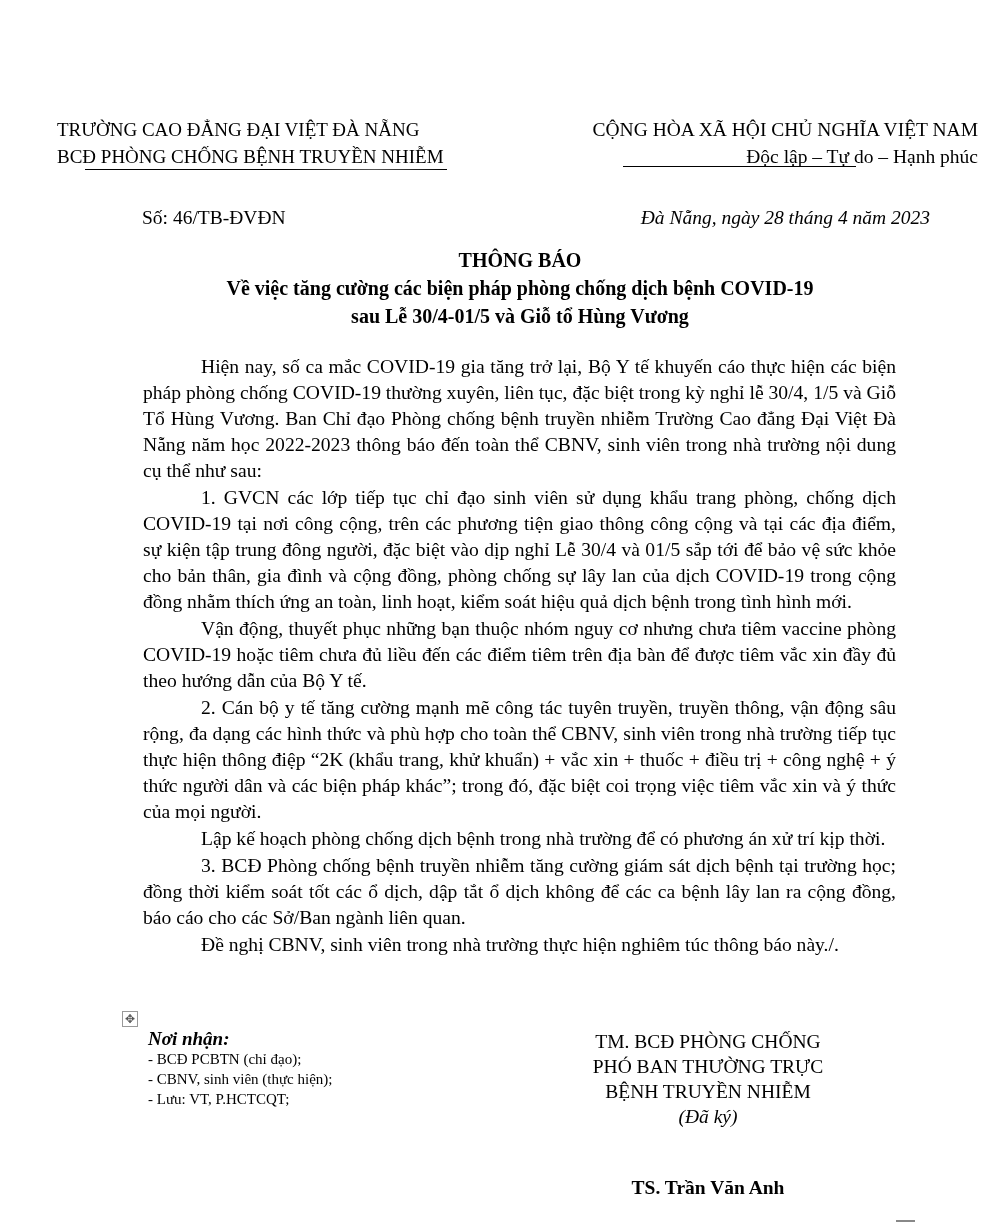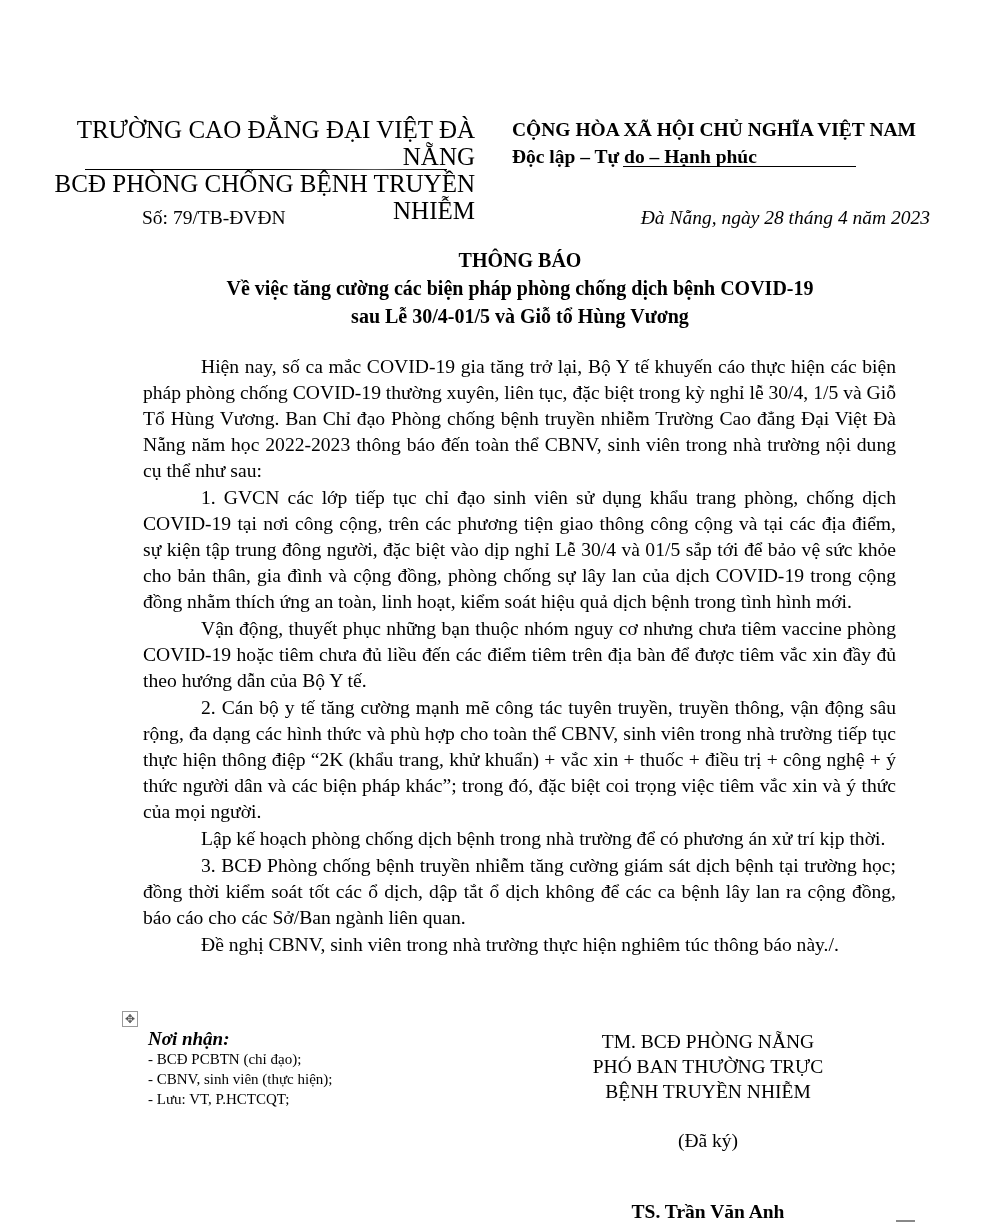--- a/index.html
+++ b/index.html
@@ -12,29 +12,29 @@
       height: 1222px;
       position: relative;
       overflow: hidden;
       font-family: "Liberation Serif", "DejaVu Serif", serif;
       color: #000000;
     }
     .abs { position: absolute; }
 
     
     .hdr-left {
-      left: 25px; top: 116px; width: 450px;
-      text-align: right;
-      font-size: 25px; line-height: 27px;
+      left: 57px; top: 116px; width: 450px;
+      text-align: left;
+      font-size: 19px; line-height: 27px;
     }
     .hdr-right {
       left: 512px; top: 116px; width: 466px;
-      text-align: left;
+      text-align: right;
       font-size: 19.5px; line-height: 27px;
-      font-weight: bold;
+      font-weight: normal;
     }
     .bold { font-weight: normal; }
     .rule {
       position: absolute; height: 1px; background: #000;
     }
     .rule-left { left: 85px; top: 169px; width: 362px; background: linear-gradient(to right, #000 0%, #000 55%, #555 80%, #000 100%); }
     .rule-right { left: 623px; top: 166px; width: 233px; }
 
     .doc-number {
       left: 142px; top: 205px;
@@ -80,22 +80,21 @@
       font-weight: bold; font-style: italic;
       font-size: 19px;
     }
 
     .signature {
       left: 560px; top: 1029px; width: 296px;
       text-align: center;
       font-size: 19.5px; line-height: 25px;
     }
     .signature .signed {
-      font-weight: normal;
-      margin-top: 24px;
+      font-style: italic; font-weight: normal;
     }
     .signature .signer {
       font-weight: bold;
       margin-top: 46px;
     }
 
     .corner-mark {
       left: 896px; top: 1220px; width: 19px; height: 2px;
       background: #888;
     }
@@ -108,21 +107,21 @@
   <div class="bold">BCĐ PHÒNG CHỐNG BỆNH TRUYỀN NHIỄM</div>
 </div>
 <div class="rule rule-left"></div>
 
 <div class="abs hdr-right">
   <div>CỘNG HÒA XÃ HỘI CHỦ NGHĨA VIỆT NAM</div>
   <div>Độc lập – Tự do – Hạnh phúc</div>
 </div>
 <div class="rule rule-right"></div>
 
-<div class="abs doc-number">Số: 79/TB-ĐVĐN</div>
+<div class="abs doc-number">Số: 46/TB-ĐVĐN</div>
 <div class="abs doc-date">Đà Nẵng, ngày 28 tháng 4 năm 2023</div>
 
 <div class="abs title-block">
   <div>THÔNG BÁO</div>
   <div>Về việc tăng cường các biện pháp phòng chống dịch bệnh COVID-19</div>
   <div>sau Lễ 30/4-01/5 và Giỗ tổ Hùng Vương</div>
 </div>
 
 <div class="abs body-text">
   <p>Hiện nay, số ca mắc COVID-19 gia tăng trở lại, Bộ Y tế khuyến cáo thực hiện các biện pháp phòng chống COVID-19 thường xuyên, liên tục, đặc biệt trong kỳ nghỉ lễ 30/4, 1/5 và Giỗ Tổ Hùng Vương. Ban Chỉ đạo Phòng chống bệnh truyền nhiễm Trường Cao đẳng Đại Việt Đà Nẵng năm học 2022-2023 thông báo đến toàn thể CBNV, sinh viên trong nhà trường nội dung cụ thể như sau:</p>
@@ -139,20 +138,20 @@
 </div>
 
 <div class="abs recipients">
   <div class="label">Nơi nhận:</div>
   <div>- BCĐ PCBTN (chỉ đạo);</div>
   <div>- CBNV, sinh viên (thực hiện);</div>
   <div>- Lưu: VT, P.HCTCQT;</div>
 </div>
 
 <div class="abs signature">
-  <div class="bold">TM. BCĐ PHÒNG NẴNG</div>
+  <div class="bold">TM. BCĐ PHÒNG CHỐNG</div>
   <div class="bold">PHÓ BAN THƯỜNG TRỰC</div>
   <div class="bold">BỆNH TRUYỀN NHIỄM</div>
   <div class="signed">(Đã ký)</div>
   <div class="signer">TS. Trần Văn Anh</div>
 </div>
 
 <div class="abs corner-mark"></div>
 
 </body></html>

